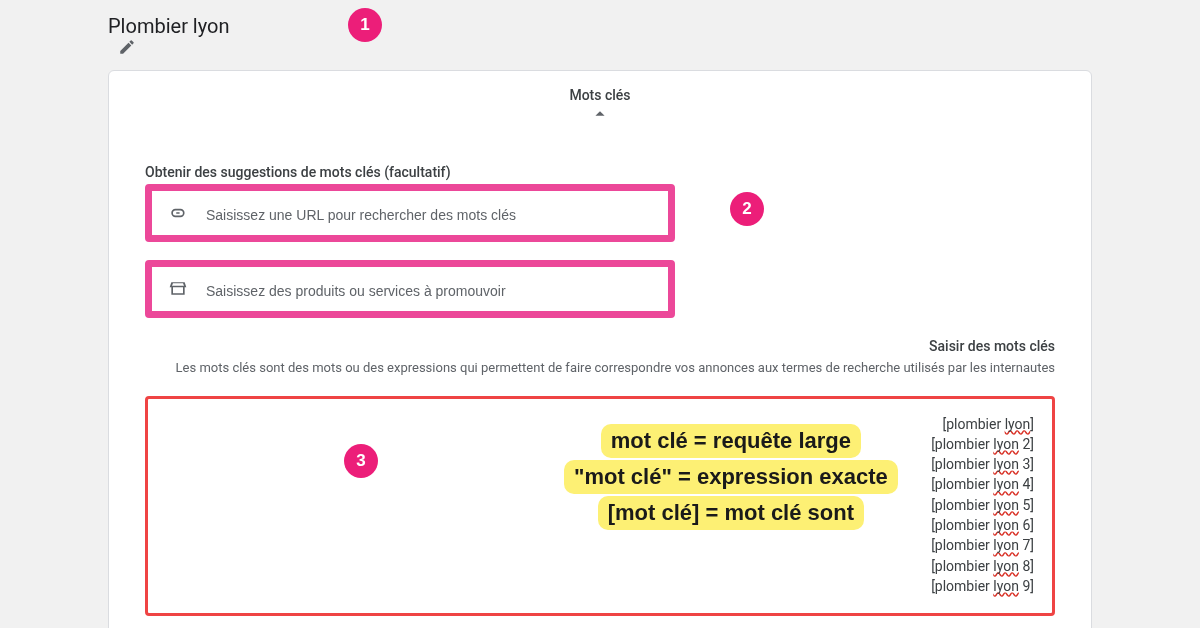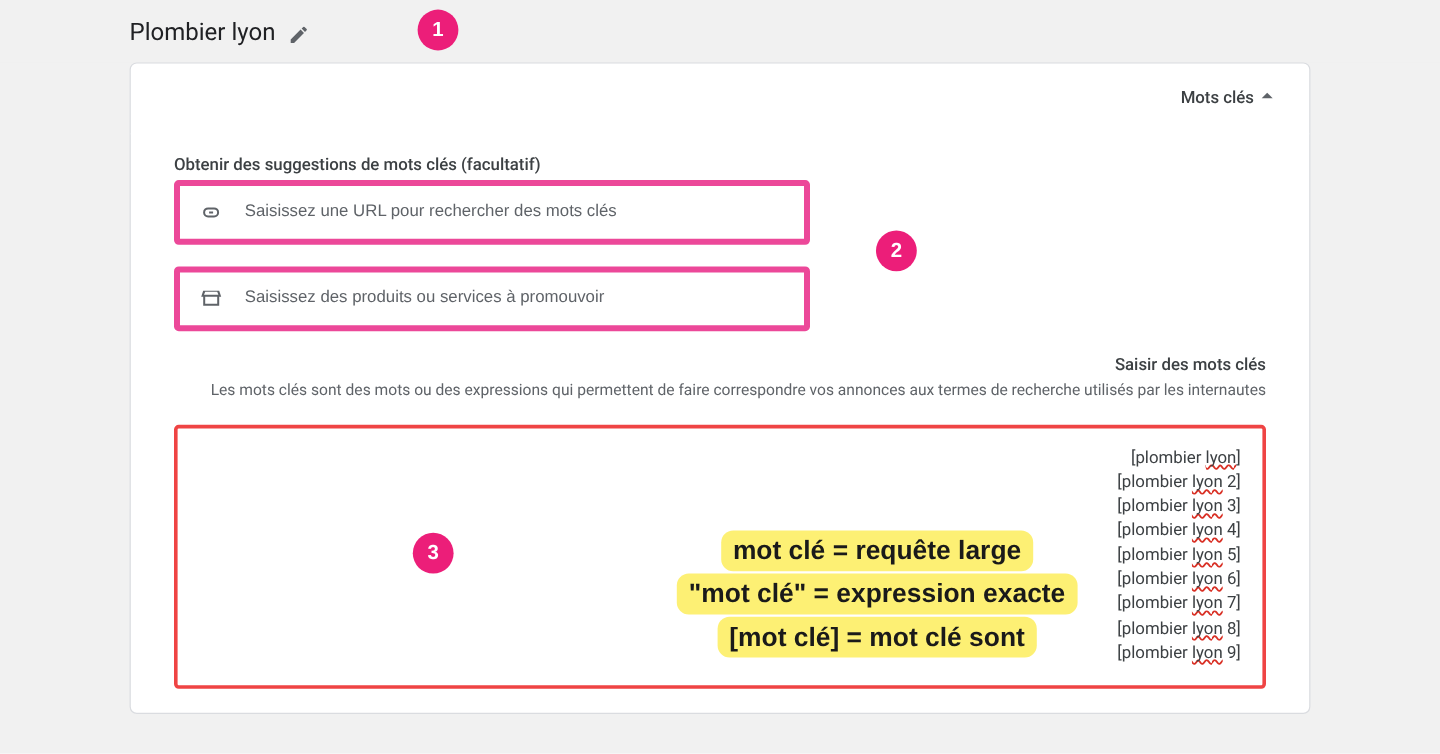--- a/index.html
+++ b/index.html
@@ -9,48 +9,50 @@
     width: 1200px;
     height: 628px;
     overflow: hidden;
     position: relative;
   }
   .page {
     padding: 0 0 0 0;
   }
   .header-bar {
     display: flex;
-    align-items: flex-end;
+    align-items: flex-start;
     padding: 14px 20px 14px 108px;
     background: #f1f1f1;
+    flex-direction: column;
   }
   .header-title {
     font-size: 20px;
     color: #202124;
     font-weight: 400;
   }
   .pencil-icon {
     margin-left: 10px;
     display: inline-flex;
     align-items: center;
     cursor: pointer;
   }
   .card {
     background: #fff;
     margin: 0 108px 0 108px;
     border: 1px solid #dadce0;
     border-radius: 6px;
   }
   .card-header {
     display: flex;
-    justify-content: flex-end;
+    justify-content: space-between;
     align-items: center;
     padding: 16px 24px;
     border-bottom: 1px solid #fff;
     cursor: pointer;
+    flex-direction: column;
   }
   .card-header-title {
     font-size: 14px;
     font-weight: 500;
     color: #3c4043;
   }
   .chevron-up {
     color: #5f6368;
   }
   .card-body {
@@ -64,22 +66,22 @@
   }
   .section-desc {
     font-size: 13px;
     color: #5f6368;
     line-height: 1.5;
     margin-bottom: 18px;
     max-width: 920px;
   }
   .input-box {
     display: flex;
-    align-items: flex-start;
-    border: 5px solid #ec4899;
+    align-items: flex-end;
+    border: 7px solid #ec4899;
     border-radius: 4px;
     padding: 12px 16px;
     width: 530px;
     margin-bottom: 18px;
     background: #fff;
     cursor: text;
   }
   .input-box .icon {
     color: #5f6368;
     margin-right: 18px;
@@ -135,21 +137,21 @@
     justify-content: center;
     z-index: 10;
     font-family: Arial, sans-serif;
   }
   .badge-1 { top: 8px; left: 348px; }
   .badge-2 { top: 192px; left: 730px; }
   .badge-3 { top: 444px; left: 344px; }
   
   .annotation-box {
     position: absolute;
-    top: 442px;
+    top: 424px;
     left: 564px;
     z-index: 9;
   }
   .annotation-line {
     background: #fdf074;
     padding: 4px 10px 4px 10px;
     margin-bottom: 2px;
     border-radius: 10px;
     font-family: Arial, sans-serif;
     font-size: 22px;

